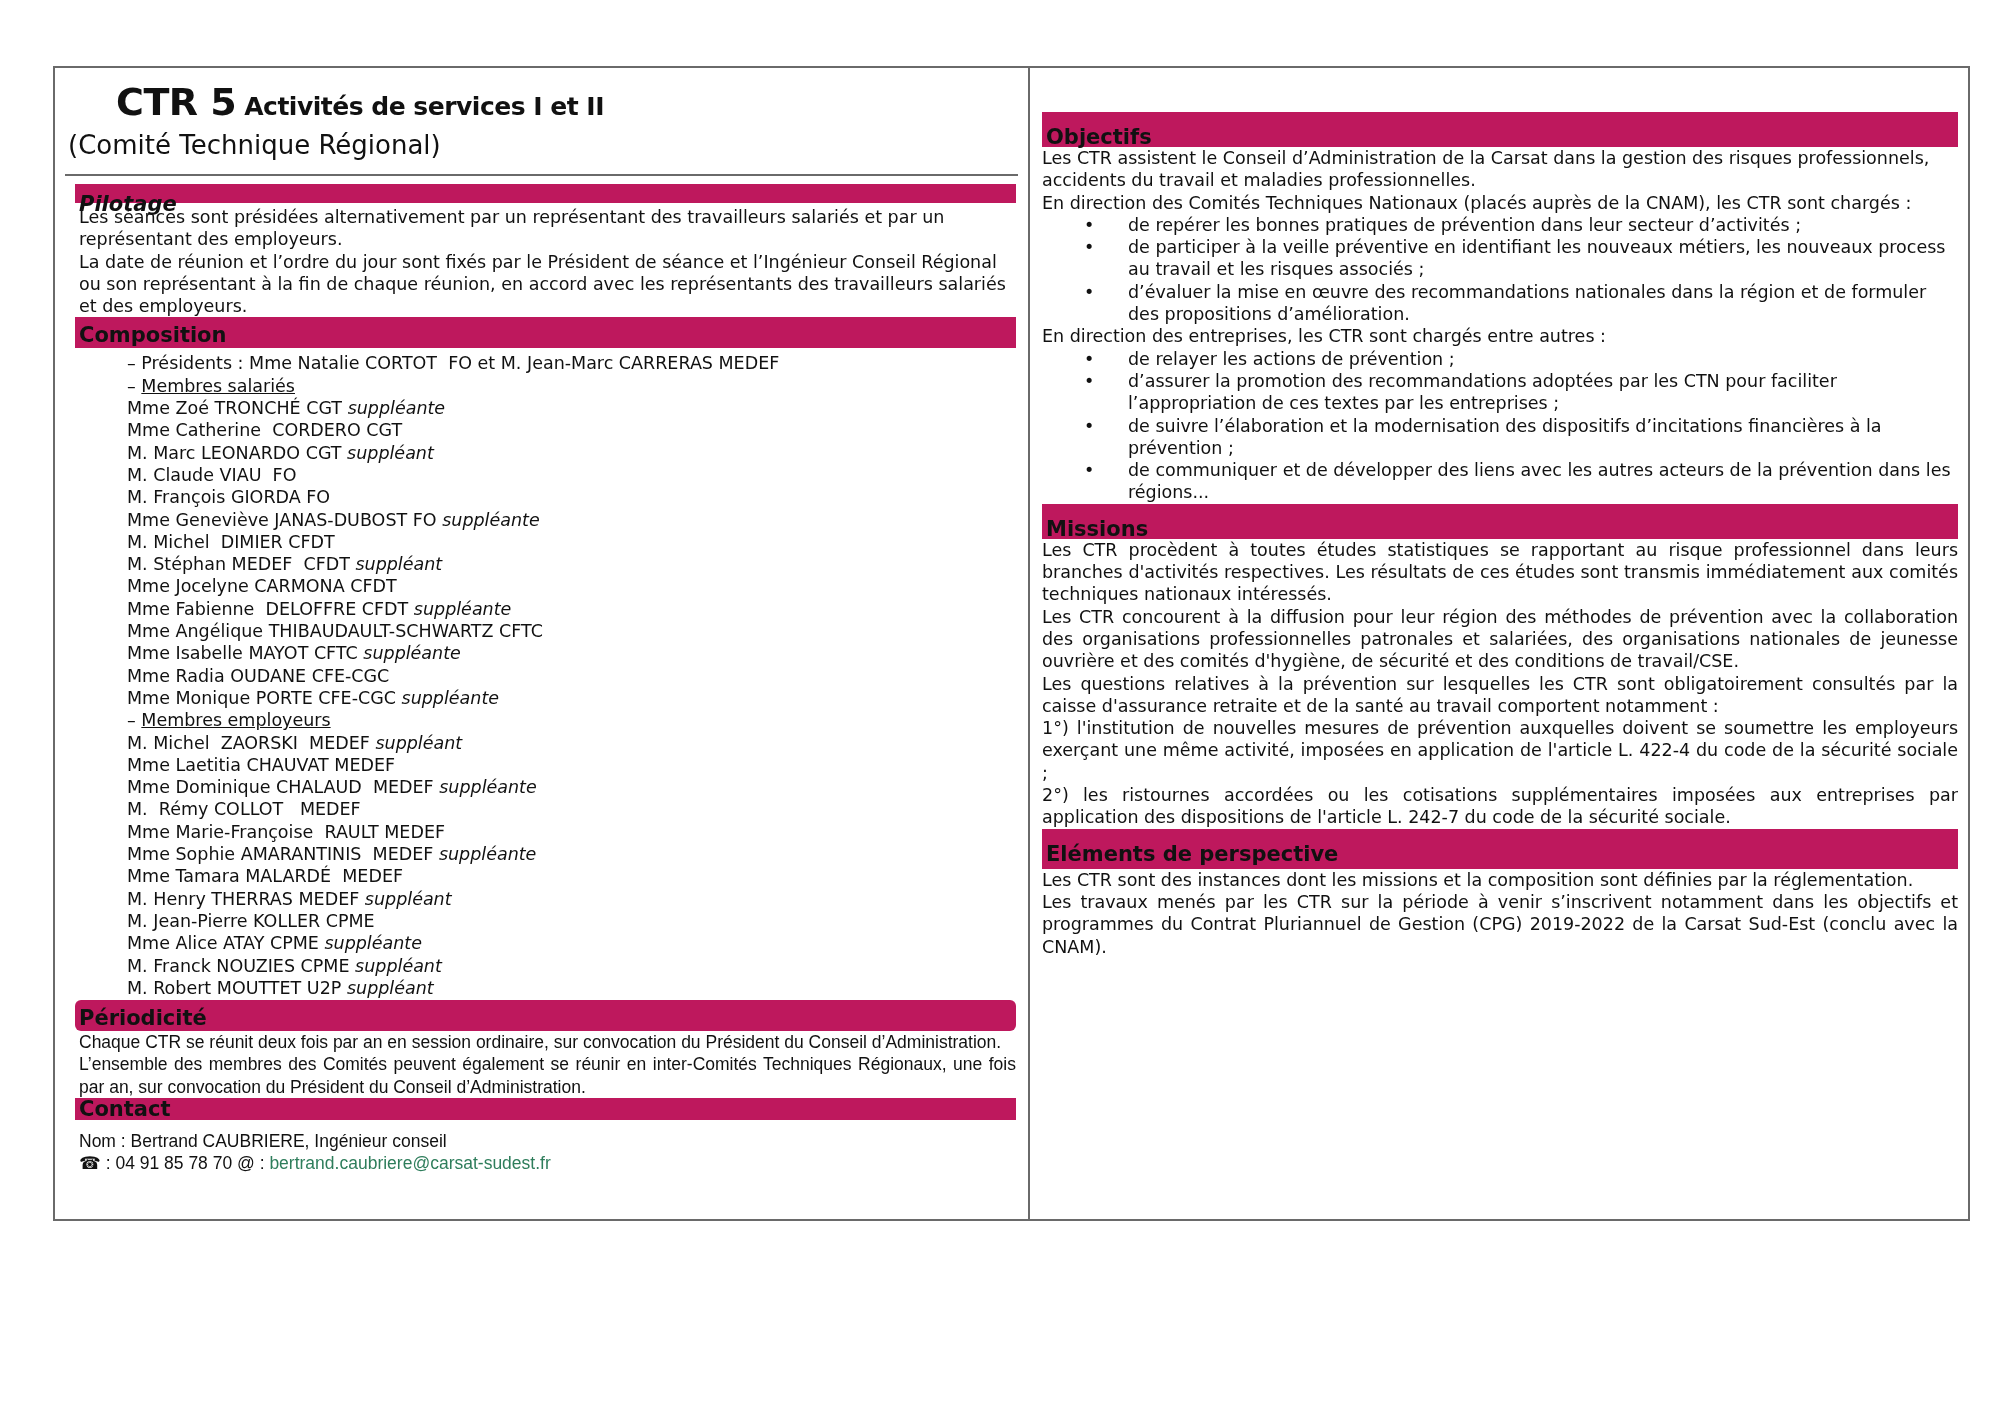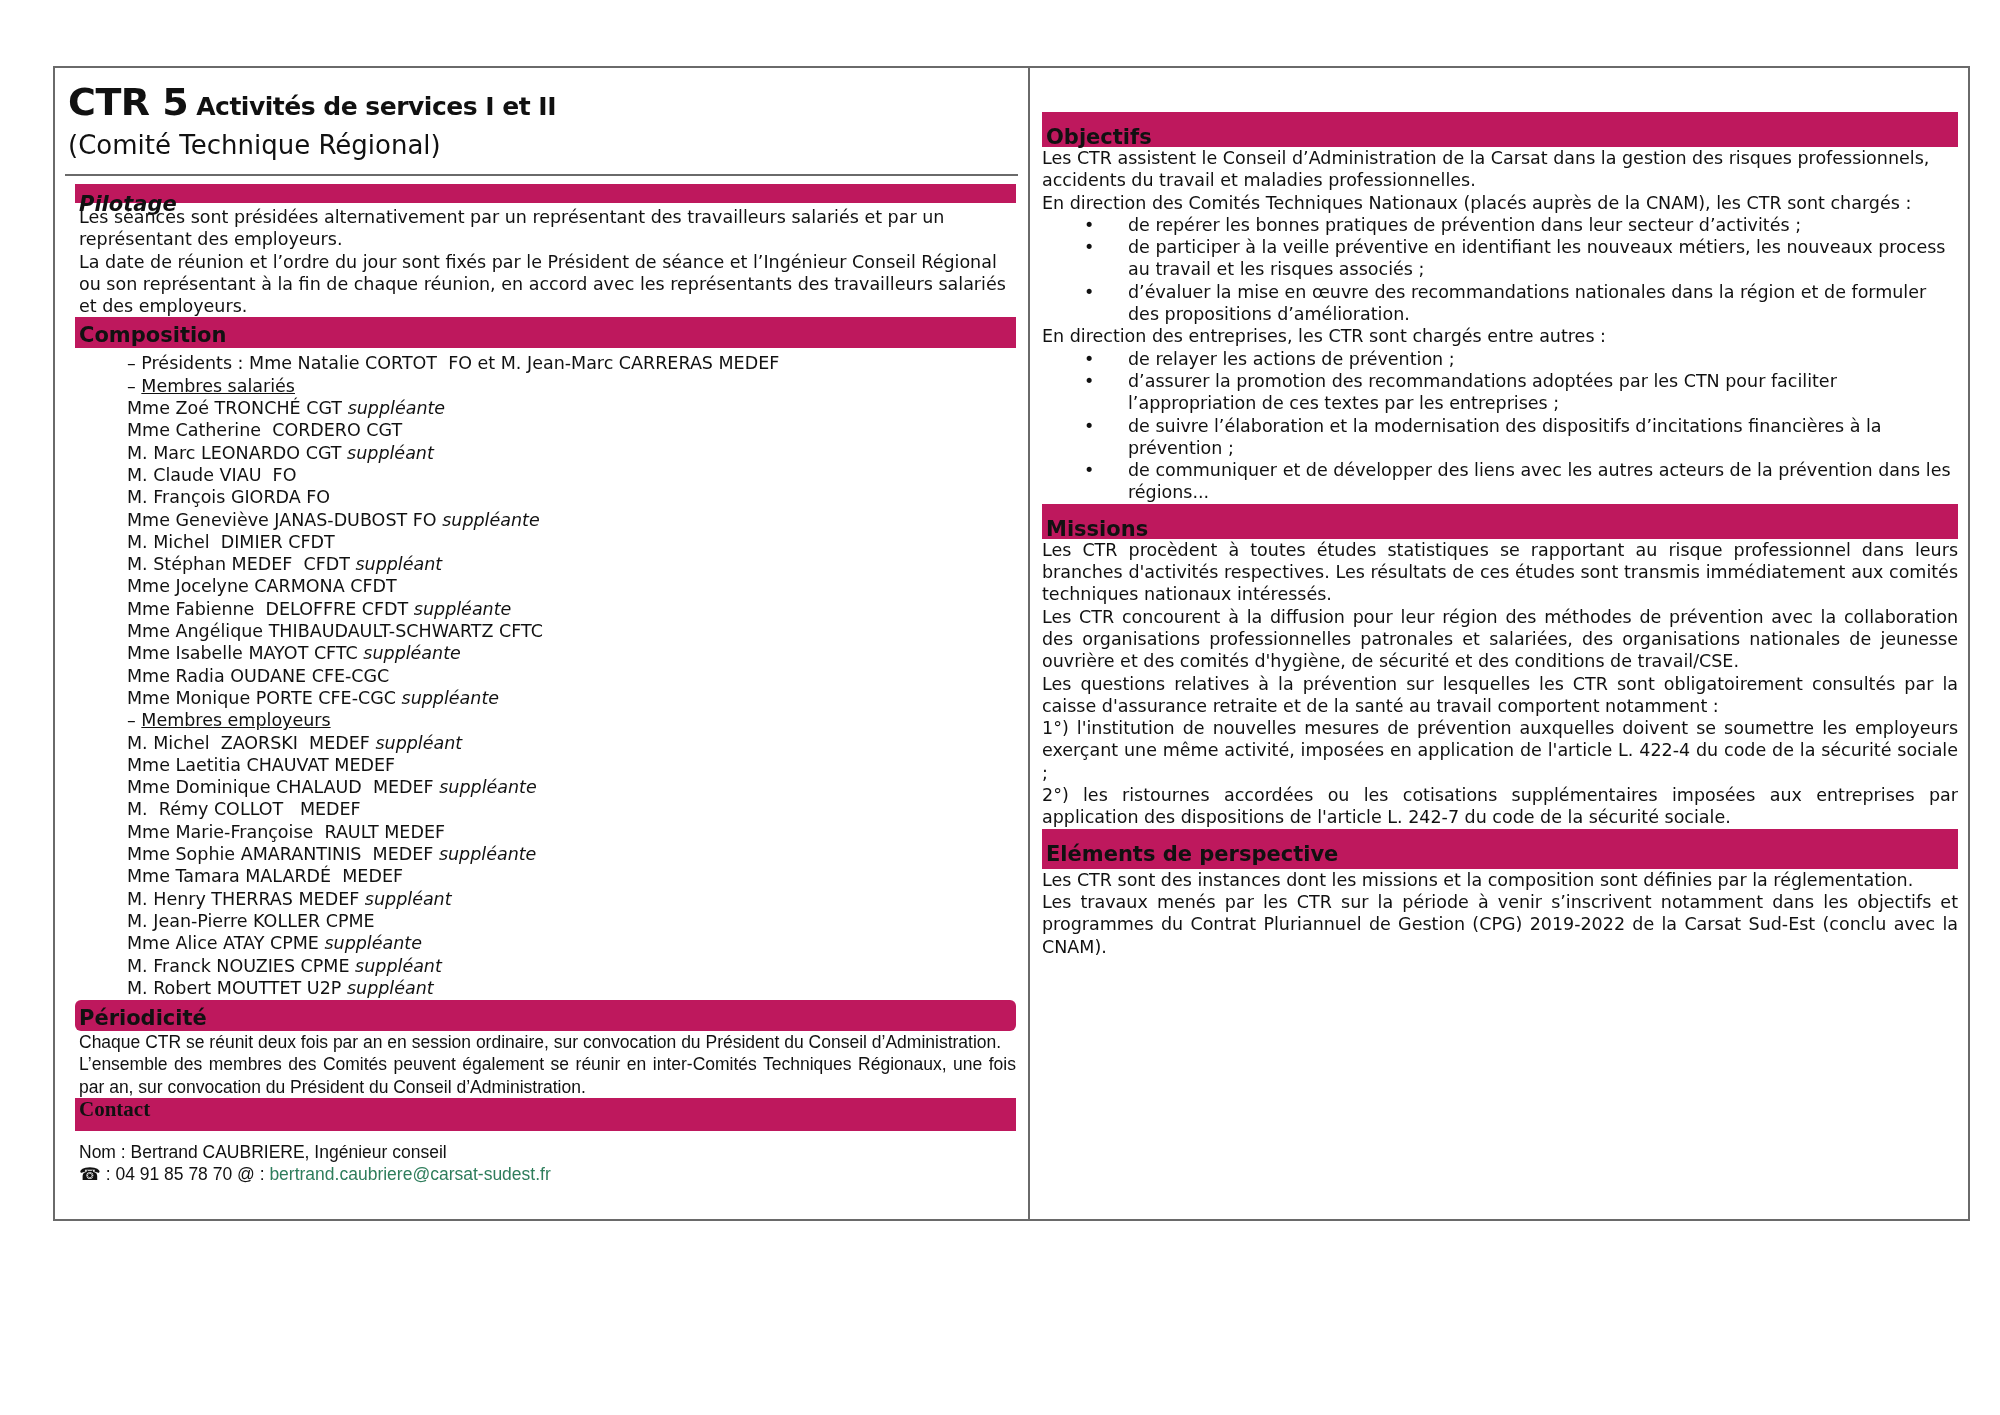--- a/index.html
+++ b/index.html
@@ -5,21 +5,21 @@
     html, body { margin: 0; padding: 0; background: #ffffff; }
     body { width: 2000px; height: 1415px; position: relative; overflow: hidden;
            font-family: "DejaVu Sans", sans-serif; color: #111; }
     .page-table { position: absolute; left: 53px; top: 66px; width: 1917px; height: 1155px;
                   border: 2px solid #6a6a6a; box-sizing: border-box; display: flex; }
     .col-left { width: 975px; border-right: 2px solid #6a6a6a; box-sizing: border-box; position: relative; }
     .col-right { flex: 1; position: relative; }
 
     .title-block { padding: 12px 0 0 13px; height: 106px; box-sizing: border-box; }
     .title-main { font-size: 38px; font-weight: bold; line-height: 44px; letter-spacing: -0.5px; }
-    .title-main .ctr { font-size: 38px; }
+    .title-main .ctr { font-size: 38px; margin-left: 48px; }
     .title-main .sub { font-size: 25px; font-weight: bold; margin-left: 8px; }
     .title-paren { font-size: 26px; line-height: 32px; }
     .title-rule { height: 0; border-top: 2px solid #6a6a6a; margin: 0 10px 8px 10px; }
 
     .sec-left { padding: 0 12px 0 20px; }
     .sec-head { background: #be185d; font-weight: bold; font-size: 21px; color: #111;
                 padding: 0 4px; box-sizing: border-box; }
     .txt { font-size: 17.5px; line-height: 22.3px; }
     .txt-sans { font-family: "Liberation Sans", sans-serif; font-size: 17.5px; line-height: 22.3px; }
     .just-last { text-align: justify; text-align-last: left; }
@@ -97,21 +97,21 @@
 
     <div class="sec-left">
       <div class="sec-head" style="height:31px;line-height:36px;margin-top:1px;border-radius:6px;">Périodicité</div>
       <div class="txt-sans" style="padding:0 0 0 4px;">
         <div class="just-last">Chaque CTR se réunit deux fois par an en session ordinaire, sur convocation du Président du Conseil d’Administration.</div>
         <div class="just-last">L’ensemble des membres des Comités peuvent également se réunir en inter-Comités Techniques Régionaux, une fois par an, sur convocation du Président du Conseil d’Administration.</div>
       </div>
     </div>
 
     <div class="sec-left">
-      <div class="sec-head" style="height:33px;line-height:22px;font-family:Liberation Serif, serif;">Contact</div>
+      <div class="sec-head" style="height:22px;line-height:22px;">Contact</div>
       <div class="txt-sans" style="padding:10px 0 0 4px;">
         <div>Nom : Bertrand CAUBRIERE, Ingénieur conseil</div>
         <div><span>☎</span><span style="white-space:pre;"> : 04 91 85 78 70 @ : </span><span class="email">bertrand.caubriere@carsat-sudest.fr</span></div>
       </div>
     </div>
   </div>
 
   <div class="col-right">
     <div class="sec-right" style="padding-top:44px;">
       <div class="sec-head" style="height:35px;line-height:50px;">Objectifs</div>

